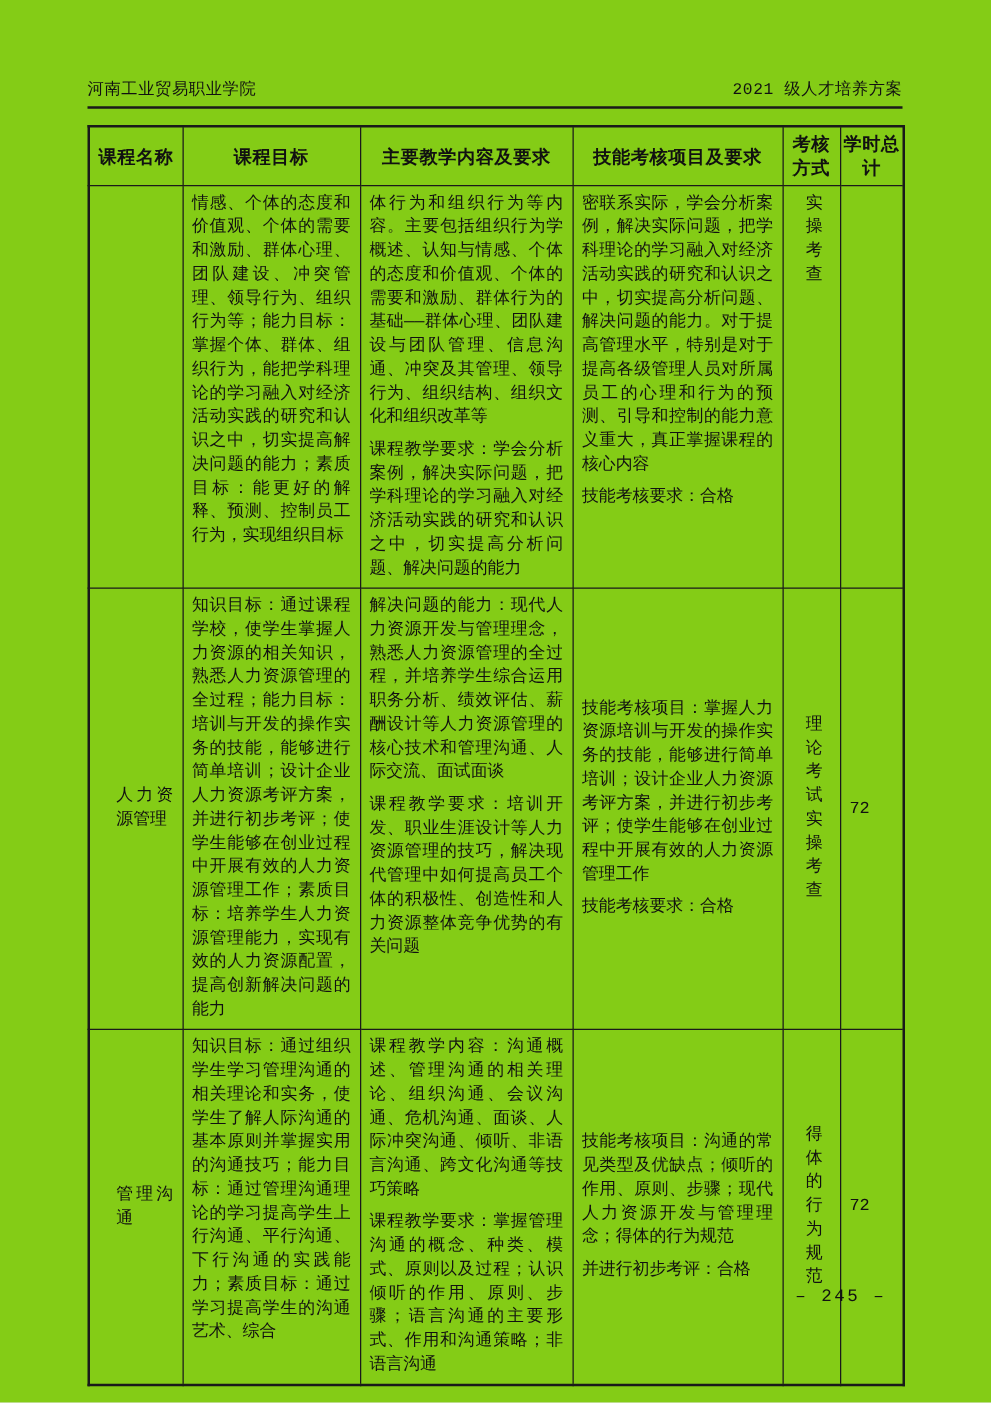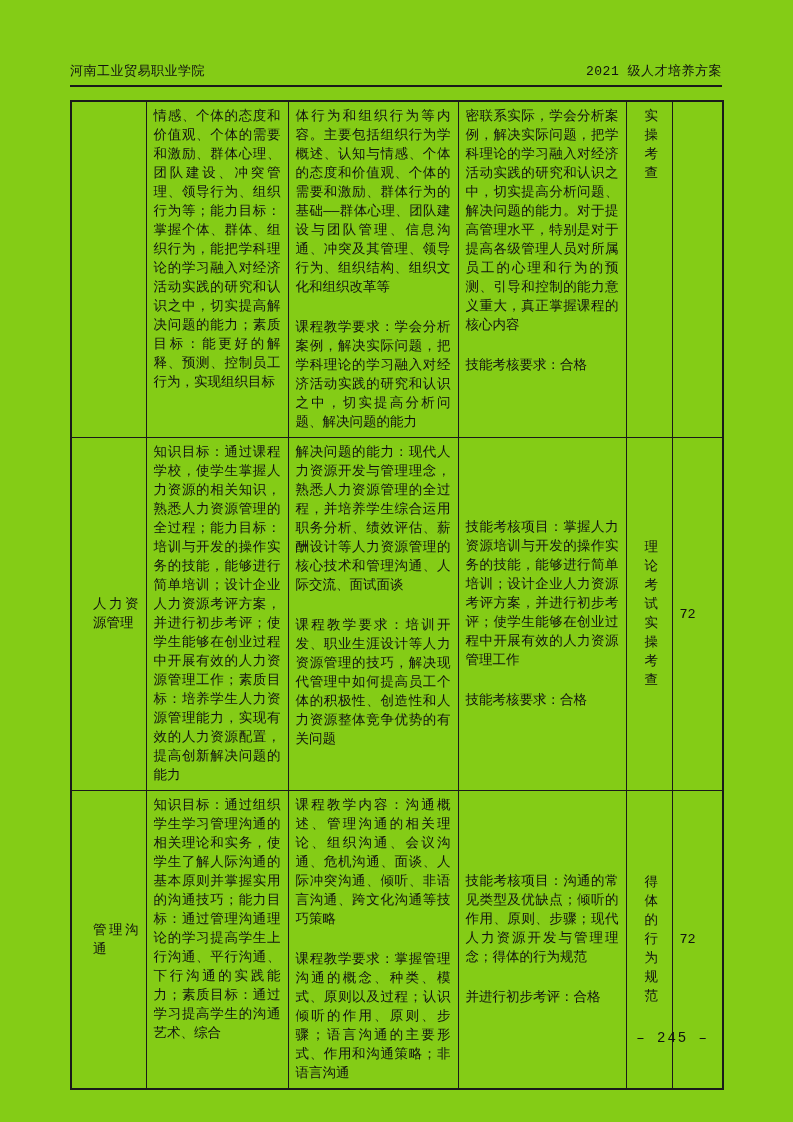--- a/index.html
+++ b/index.html
@@ -38,21 +38,21 @@
   }
   td {
     font-size:13.5px; line-height:19px;
     vertical-align:top;
     padding:5px 7px;
   }
   td .para {
     text-align:justify;
     text-align-last:left;
   }
-  td .gap { margin-top:21px; }
+  td .gap { margin-top:7px; }
   td.c1 { vertical-align:middle; text-align:left; padding-left:21px; }
   td.c5 { padding:5px 18px; text-align:center; }
   td.c5.mid { vertical-align:middle; }
   td.c6 { vertical-align:middle; text-align:left; }
   tr.r1 { height:307px; }
   tr.r2 { height:328px; }
   tr.r3 { height:240px; }
   .footer-page {
     position:absolute; top:1030px; right:84px;
     font-size:14px; letter-spacing:2px;
@@ -71,20 +71,28 @@
   <table class="main">
     <colgroup>
       <col style="width:75px">
         <col style="width:142px">
         <col style="width:170px">
       <col style="width:168px">
         <col style="width:46px">
         <col style="width:51px">
     </colgroup>
     <tbody>
+        <tr>
+      <th>课程名称</th>
+      <th>课程目标</th>
+      <th>主要教学内容及要求</th>
+      <th>技能考核项目及要求</th>
+      <th>考核方式</th>
+      <th>学时总计</th>
+    </tr>
 
     <tr class="r1">
       <td class="c1">
         <div class="para"></div>
       </td>
       <td>
         <div class="para">情感、个体的态度和价值观、个体的需要和激励、群体心理、团队建设、冲突管理、领导行为、组织行为等；能力目标：掌握个体、群体、组织行为，能把学科理论的学习融入对经济活动实践的研究和认识之中，切实提高解决问题的能力；素质目标：能更好的解释、预测、控制员工行为，实现组织目标</div>
       </td>
       <td>
         <div class="para">体行为和组织行为等内容。主要包括组织行为学概述、认知与情感、个体的态度和价值观、个体的需要和激励、群体行为的基础——群体心理、团队建设与团队管理、信息沟通、冲突及其管理、领导行为、组织结构、组织文化和组织改革等</div>

